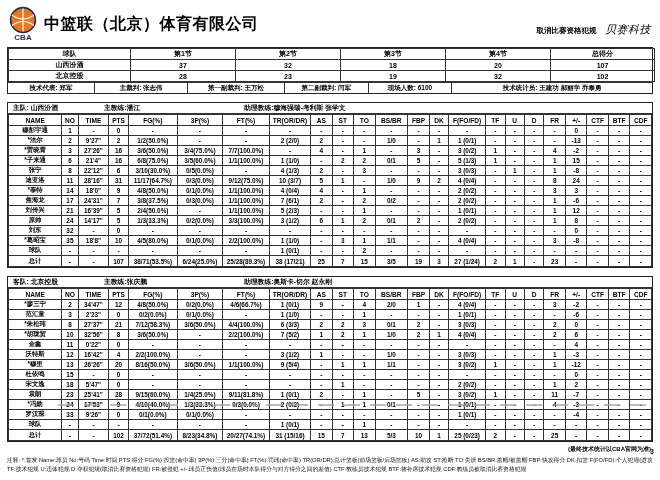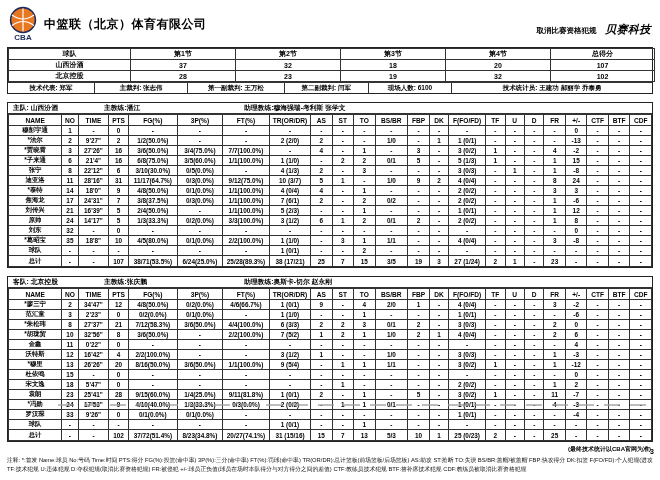--- a/index.html
+++ b/index.html
@@ -3,27 +3,27 @@
 <meta charset="utf-8">
 <style>
   * { box-sizing: border-box; margin: 0; padding: 0; }
   html,body { width: 660px; height: 480px; background: #fff; }
   body { font-family: "Liberation Sans", "DejaVu Sans", sans-serif; color: #000; }
   .page { position: relative; width: 660px; height: 480px; padding: 6px 7px 0 7px; background: #fff; overflow: hidden; }
 
   
   .header { position: relative; height: 38px; }
   .header-left { display: flex; align-items: center; }
-  .company { font-size: 12px; font-weight: 700; margin-left: 5px; letter-spacing: .5px; }
+  .company { font-size: 16px; font-weight: 700; margin-left: 5px; letter-spacing: .5px; }
   .header-center { position: absolute; left: 160px; top: 0; width: 340px; text-align: center; }
   .title { font-size: 14.5px; font-weight: 700; letter-spacing: .3px; }
   .subline { display: flex; justify-content: center; gap: 30px; font-size: 7px; font-weight: 700; margin-top: 3px; }
   .header-right { position: absolute; right: 2px; top: 13px; text-align: right; white-space: nowrap; }
   .support { font-size: 7.5px; font-weight: 700; }
-  .brand { font-size: 11px; font-weight: 700; font-style: italic; letter-spacing: .5px; margin-left: 4px; }
+  .brand { font-size: 11px; font-weight: 400; font-style: italic; letter-spacing: .5px; margin-left: 4px; }
 
   
   .score-block { margin-top: 3px; border: 1.5px solid #222; }
   table { border-collapse: collapse; table-layout: fixed; width: 100%; }
   .score-block td, .score-block th { border: 1px solid #333; height: 10px; font-size: 7px; font-weight: 700; text-align: center; padding: 0; }
   .officials { display: flex; border-top: 1px solid #333; height: 11px; align-items: center; }
   .officials span { font-size: 6.5px; font-weight: 700; border-right: 1px solid #333; height: 100%; display: flex; align-items: center; justify-content: center; overflow: hidden; white-space: nowrap; }
   .officials span:last-child { border-right: none; }
 
   

